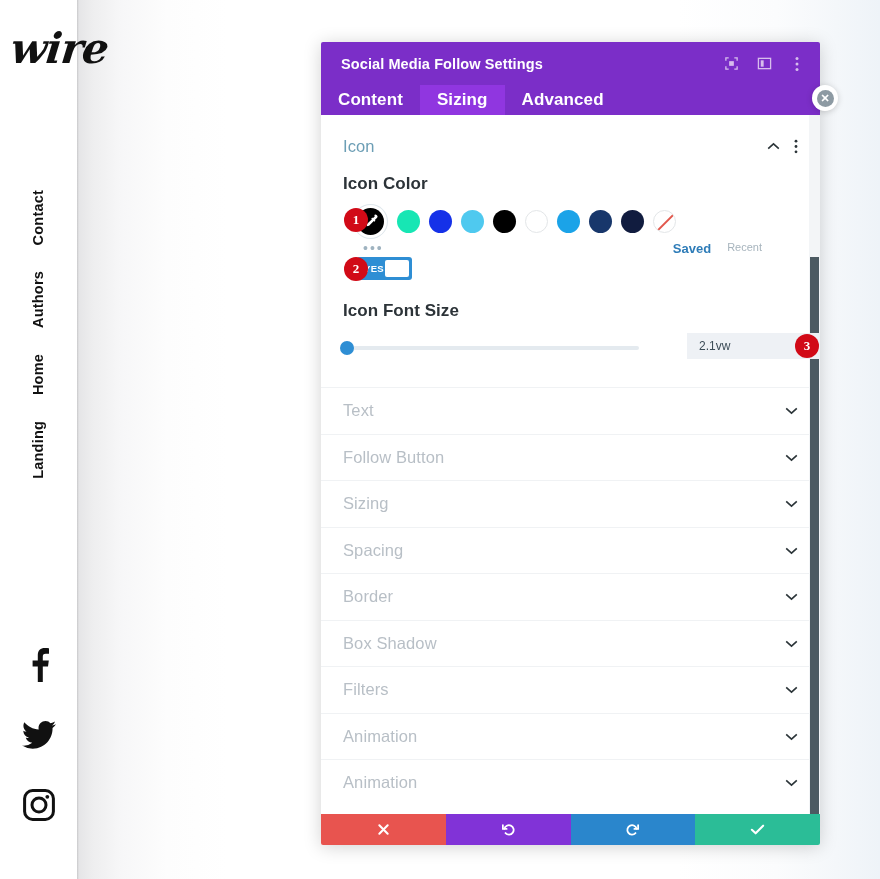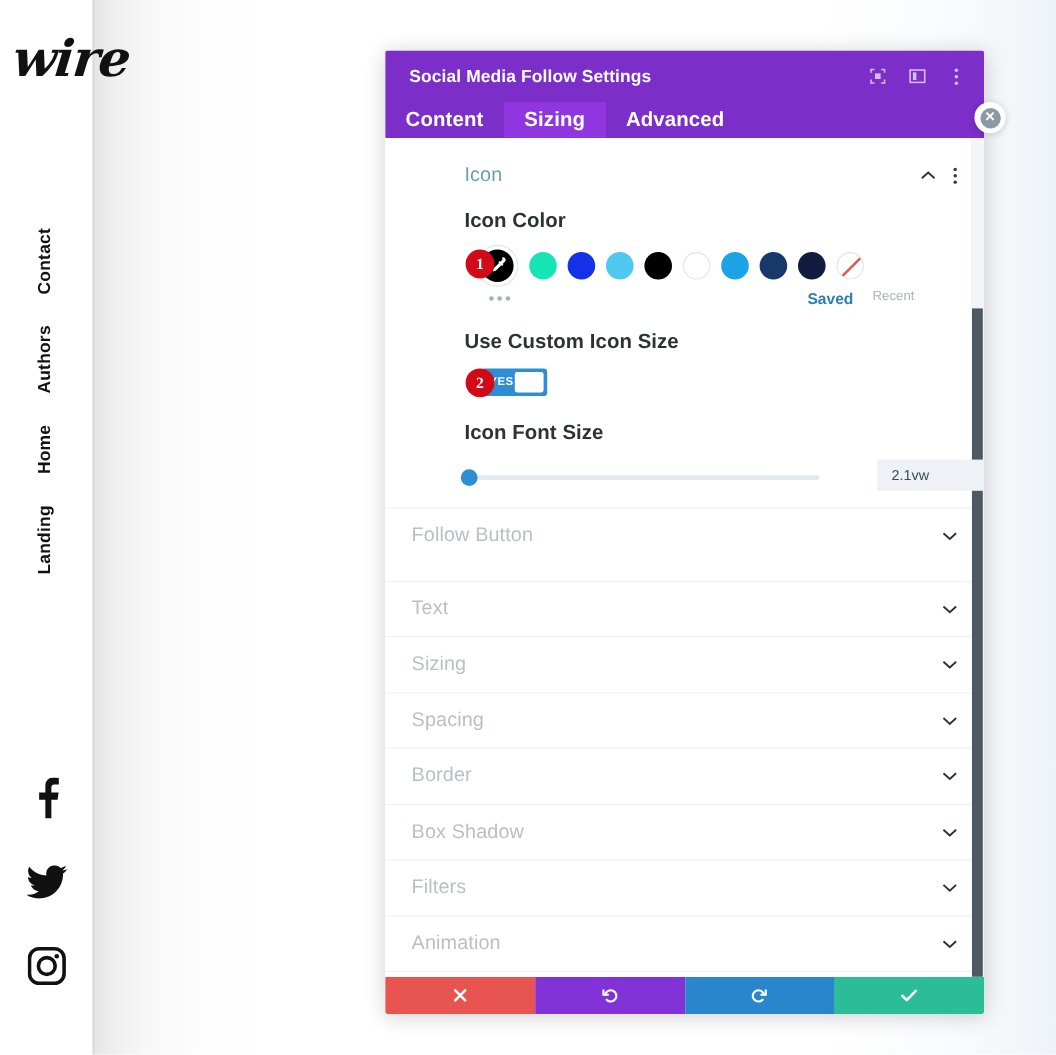--- a/index.html
+++ b/index.html
@@ -184,21 +184,20 @@
     top: 142px;
     width: 9px;
     height: 604px;
     background: #4c5a62;
     border-radius: 0;
     cursor: pointer;
   }
 
   .section-open {
     padding: 0 0 10px 0;
-    margin-left: 44px;
   }
 
   .section-head {
     display: flex;
     align-items: center;
     padding: 22px 22px 0 22px;
   }
   .section-head-title {
     flex: 1;
     font-size: 16.5px;
@@ -592,21 +591,20 @@
           <div class="swatch-meta">
             <div class="dots">•••</div>
             <div class="meta-right">
               <div class="meta-saved">Saved</div>
               <div class="meta-recent">Recent</div>
             </div>
           </div>
         </div>
 
         <div class="field">
-          <div class="field-label">Use Custom Icon Size</div>
           <div class="toggle-wrap">
             <div class="badge" style="left:1px;top:0px;">2</div>
             <div class="toggle" style="margin-left:14px;">
               <span class="toggle-label">YES</span>
               <span class="toggle-knob"></span>
             </div>
           </div>
         </div>
 
         <div class="field">
@@ -616,31 +614,31 @@
               <div class="slider-fill"></div>
               <div class="slider-knob"></div>
             </div>
             <div class="slider-value">2.1vw</div>
             <div class="badge" style="left:452px;top:1px;">3</div>
           </div>
         </div>
 
       </div>
 
+      <div class="acc-row" style="margin-top:14px;">
+        <div class="acc-label">Text</div>
+        <div class="acc-chev">
+          <svg width="13" height="9" viewBox="0 0 13 9" fill="none" stroke="#2b3438" stroke-width="1.6">
+              <path d="M1.2 2.4 6.5 7.2l5.3-4.8"></path>
+            </svg>
+        </div>
+      </div>
+
       <div class="acc-row">
         <div class="acc-label">Follow Button</div>
-        <div class="acc-chev">
-          <svg width="13" height="9" viewBox="0 0 13 9" fill="none" stroke="#2b3438" stroke-width="1.6">
-              <path d="M1.2 2.4 6.5 7.2l5.3-4.8"></path>
-            </svg>
-        </div>
-      </div>
-
-      <div class="acc-row" style="margin-top:14px;">
-        <div class="acc-label">Text</div>
         <div class="acc-chev">
           <svg width="13" height="9" viewBox="0 0 13 9" fill="none" stroke="#2b3438" stroke-width="1.6">
               <path d="M1.2 2.4 6.5 7.2l5.3-4.8"></path>
             </svg>
         </div>
       </div>
 
       <div class="acc-row">
         <div class="acc-label">Sizing</div>
         <div class="acc-chev">

